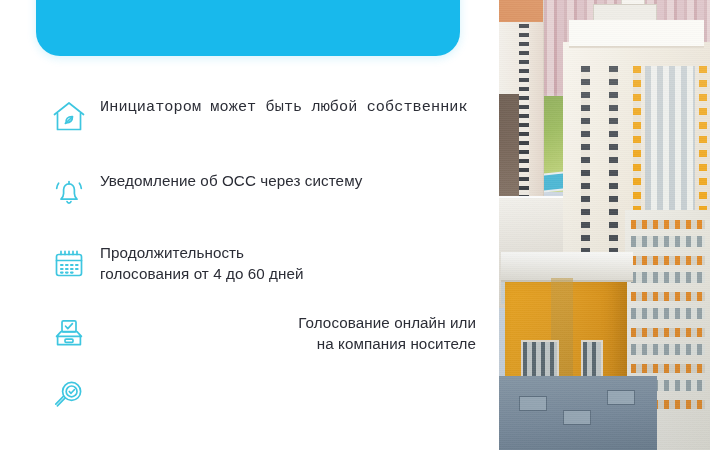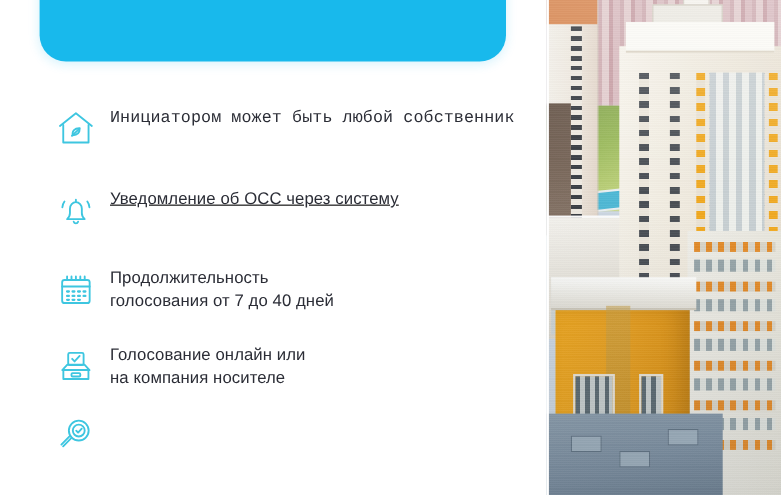--- a/index.html
+++ b/index.html
@@ -100,23 +100,23 @@
     font-weight: 400;
     letter-spacing: 0.08px;
   }
   .feature-text .ln {
     display: block;
     white-space: nowrap;
   }
 
   
   .feature-item.f1 { margin-bottom: 28px; font-family: Liberation Mono, monospace; }
-  .feature-item.f2 { margin-bottom: 26px; text-decoration: underline; }
+  .feature-item.f2 { margin-bottom: 26px; }
   .feature-item.f3 { margin-bottom: 24px; }
-  .feature-item.f4 { margin-bottom: 16px; }
+  .feature-item.f4 { margin-bottom: 16px; text-align: right; }
 
   
   .photo-panel {
     position: absolute;
     left: 497px;
     top: 0;
     width: 213px;
     height: 450px;
     overflow: hidden;
     background: #cfd9e4;
@@ -365,21 +365,21 @@
             <path d="M11 10.5V7.4M15 10.5V7.4M19 10.5V7.4M23 10.5V7.4M27 10.5V7.4"></path>
             <g stroke-width="2.1">
               <path d="M11 21h1.6M16 21h1.6M21 21h1.6M26 21h1.6"></path>
               <path d="M11 25h1.6M16 25h1.6M21 25h1.6M26 25h1.6"></path>
               <path d="M11 28.6h1.6M16 28.6h1.6M21 28.6h1.6"></path>
             </g>
           </svg>
         </span>
         <span class="feature-text">
           <span class="ln">Продолжительность</span>
-          <span class="ln">голосования от 7 до 40 дней</span>
+          <span class="ln">голосования от 4 до 60 дней</span>
         </span>
       </div>
 
       <div class="feature-item f4">
         <span class="feature-icon">
           <svg width="38" height="38" viewBox="0 0 38 38" fill="none" stroke="#3ec6e0" stroke-width="1.7" stroke-linecap="round" stroke-linejoin="round">
             <rect x="12" y="6.8" width="14" height="11" rx="1.4"></rect>
             <path d="M15.6 12.2l2.2 2.4 4.6-5"></path>
             <path d="M6.6 22.4 11 17.6h16l4.4 4.8z"></path>
             <path d="M7.6 22.4v8.2h22.8v-8.2"></path>

